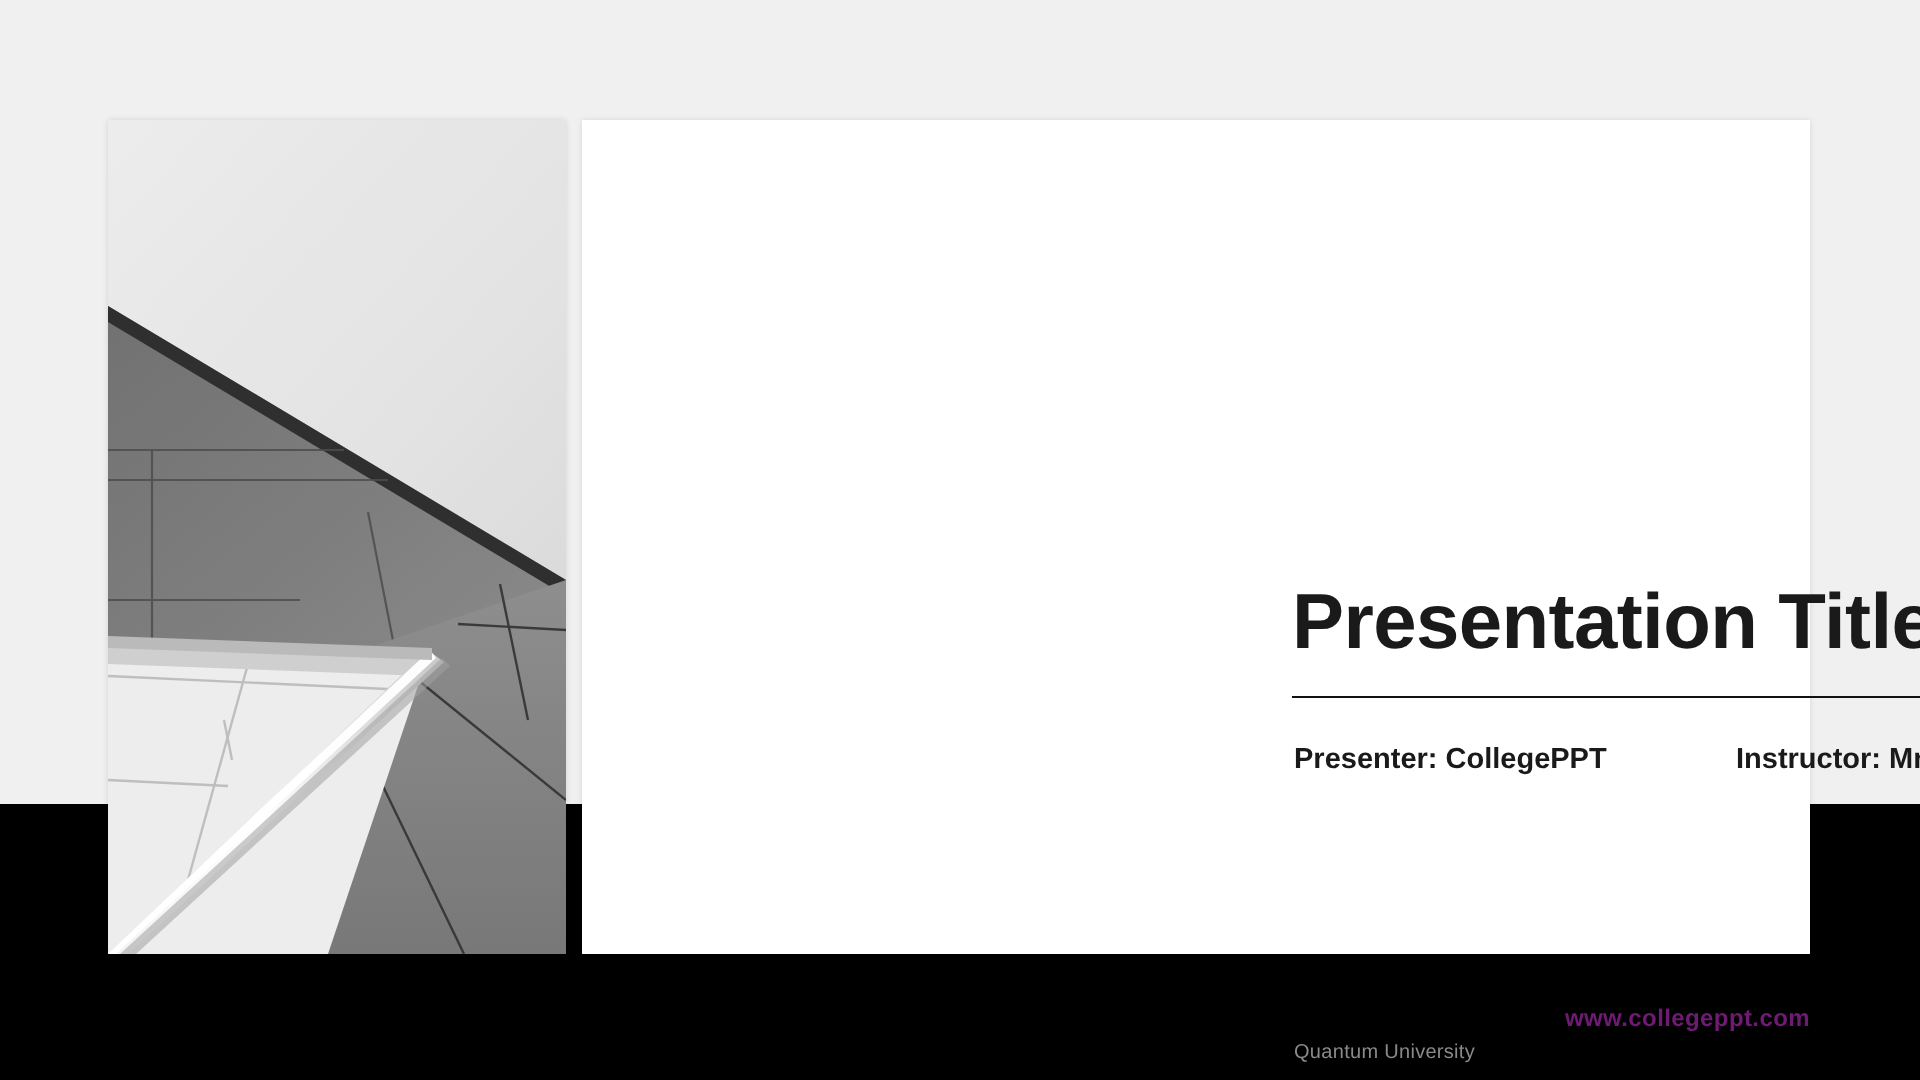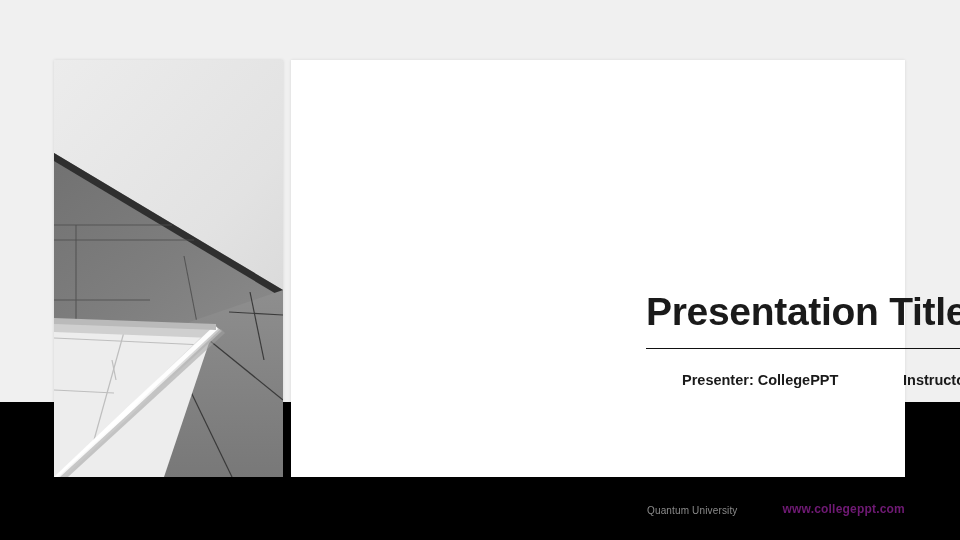--- a/index.html
+++ b/index.html
@@ -47,24 +47,24 @@
   }
   .rule{
     position:absolute;left:355px;top:288px;width:497px;height:0;
     border-top:1.6px solid #111111;
   }
   .meta{
     position:absolute;left:356px;top:311px;width:500px;
     font-size:14.5px;font-weight:bold;color:#1a1a1a;
     line-height:18px;white-space:nowrap;
   }
-  .meta .presenter{display:inline-block;width:221px;margin-left:35px;}
+  .meta .presenter{display:inline-block;width:221px;}
   .meta .instructor{display:inline-block;}
   .org{
-    position:absolute;left:356px;top:444px;
+    position:absolute;left:356px;top:460px;
     font-size:10px;color:#8a8a8a;line-height:13px;
     letter-spacing:.15px;
   }
 </style>
 </head>
 <body>
 
 <div id="stage">
 
   <div class="footer-band"></div>

